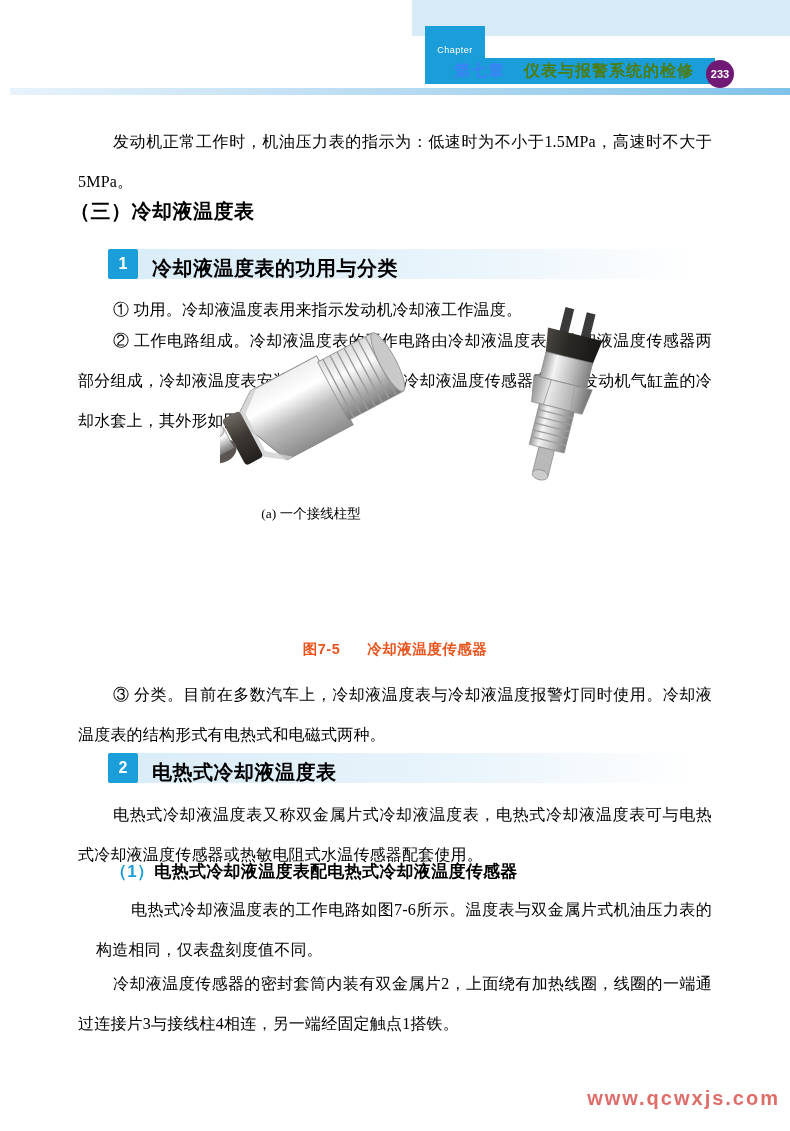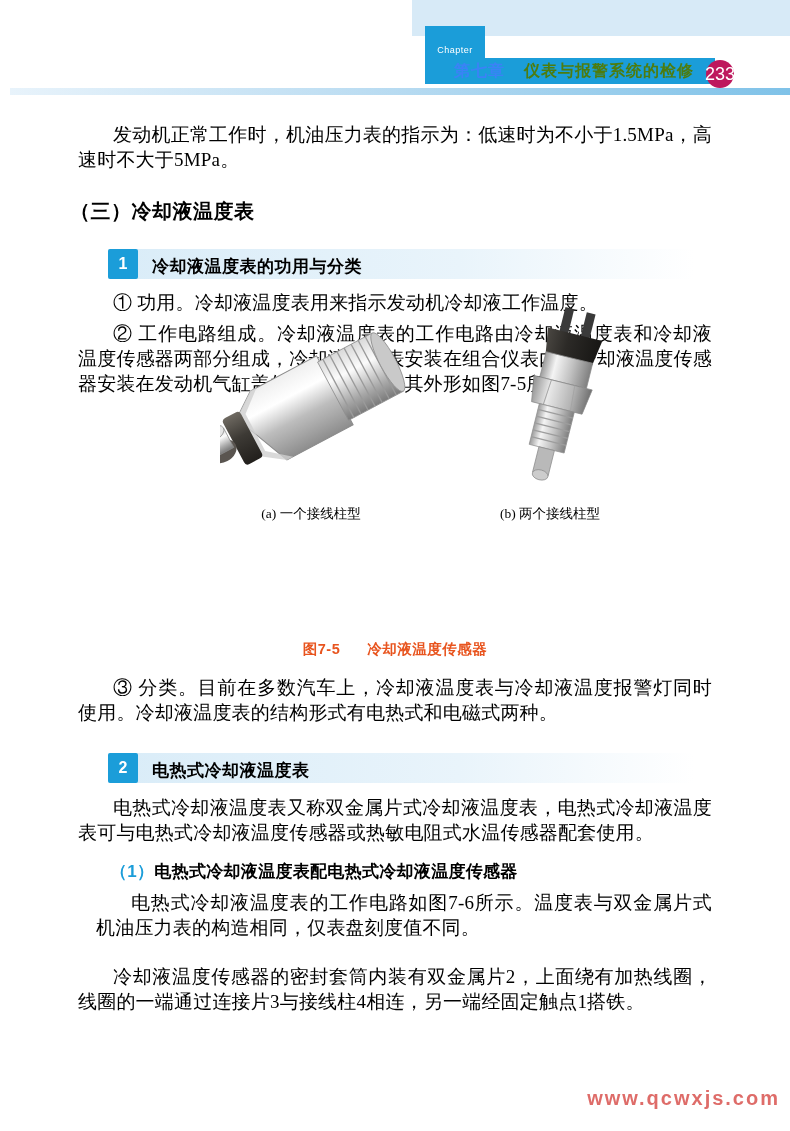--- a/index.html
+++ b/index.html
@@ -88,33 +88,33 @@
     font-size: 16px;
     letter-spacing: 1px;
   }
   .page-number-circle {
     position: absolute;
     left: 706px;
     top: 60px;
     width: 28px;
     height: 28px;
     border-radius: 50%;
-    background: #be185d;
+    background: #701a75;
     color: #ffffff;
     font-family: "Liberation Sans", sans-serif;
-    font-size: 18px;
-    font-weight: normal;
+    font-size: 11px;
+    font-weight: bold;
     display: flex;
     align-items: center;
     justify-content: center;
   }
   p.para {
     margin: 0 0 0 0;
-    font-size: 19px;
-    line-height: 25px;
+    font-size: 16px;
+    line-height: 40px;
     text-align: justify;
     letter-spacing: 0.2px;
   }
   .block {
     position: absolute;
   }
 
   .h-section {
     font-family: "Liberation Sans", sans-serif;
     font-weight: bold;
@@ -140,21 +140,21 @@
     font-size: 16px;
     display: flex;
     align-items: center;
     justify-content: center;
     border-radius: 2px;
   }
   .numbar-label {
     position: absolute;
     font-family: "Liberation Sans", sans-serif;
     font-weight: bold;
-    font-size: 17px;
+    font-size: 20px;
     color: #000;
     letter-spacing: 0.5px;
   }
 
   .subhead {
     position: absolute;
     font-family: "Liberation Sans", sans-serif;
     font-weight: bold;
     font-size: 17px;
     letter-spacing: 0.3px;
@@ -335,21 +335,20 @@
         <line x1="72" y1="139" x2="108" y2="139"></line>
         <line x1="72" y1="146" x2="108" y2="146"></line>
       </g>
 
       <rect x="82" y="154" width="16" height="26" fill="#b9b9b9" stroke="#8a8a8a" stroke-width="0.7"></rect>
       <ellipse cx="90" cy="181" rx="8" ry="5" fill="#cccccc" stroke="#8a8a8a" stroke-width="0.7"></ellipse>
     </g>
   </svg>
 
   <div class="fig-caption-sub" style="left:96px; top:205px; width:190px;">(a) 一个接线柱型</div>
-  <div class="fig-caption-sub" style="left:330px; top:205px; width:200px;">(b) 两个接线柱型</div>
 </div>
 
 <div class="fig-title" style="top:640px;">
   <span class="num">图7-5</span>
   <span style="display:inline-block; width:18px;"></span>
   <span>冷却液温度传感器</span>
 </div>
 
 <div class="block" style="left:78px; top:675px; width:634px;">
   <p class="para" style="text-indent:35px;">③ 分类。目前在多数汽车上，冷却液温度表与冷却液温度报警灯同时使用。冷却液温度表的结构形式有电热式和电磁式两种。</p>

